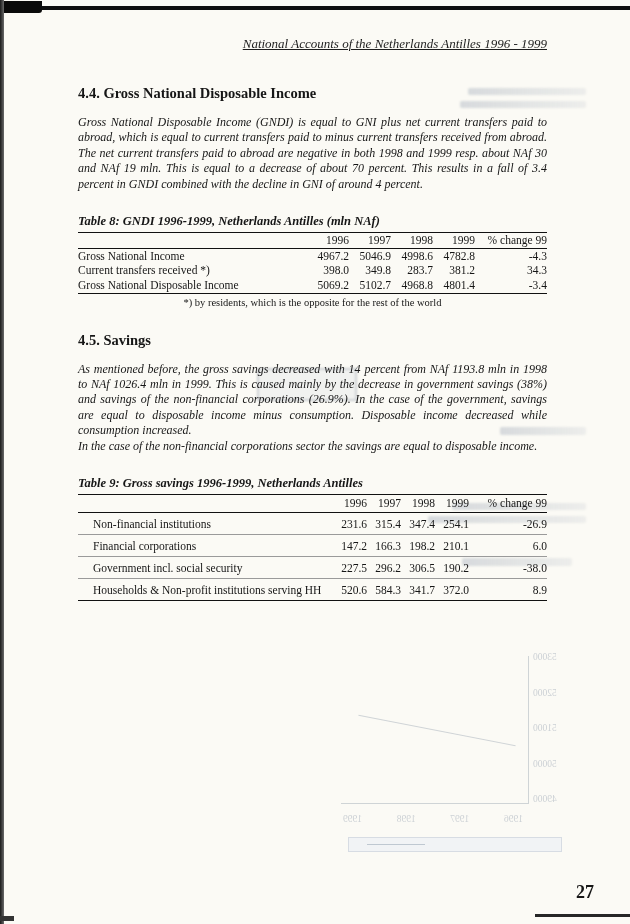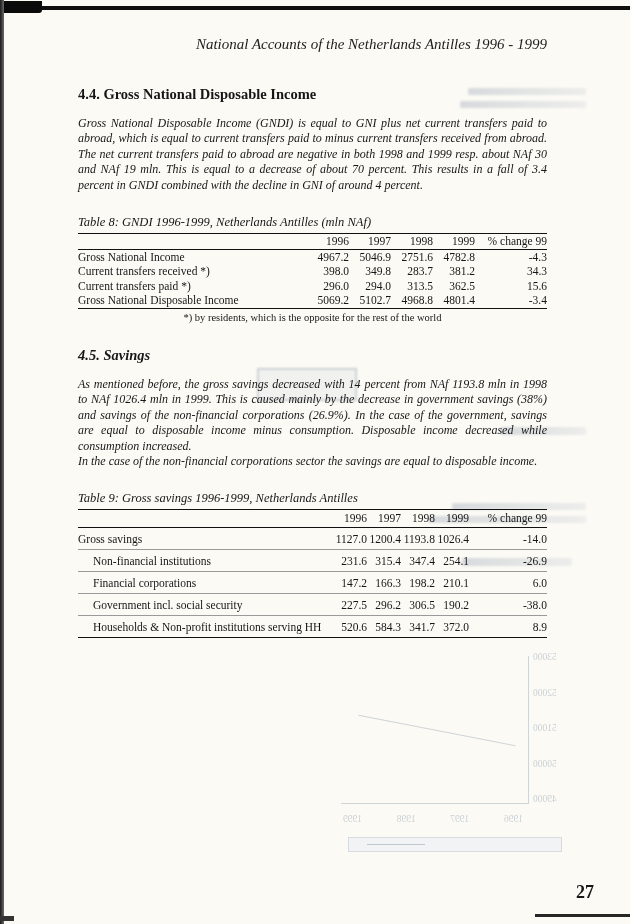--- a/index.html
+++ b/index.html
@@ -18,40 +18,40 @@
   .edge-left { position:absolute; top:0; left:0; width:4px; height:100%;
                background:linear-gradient(to right,#1a1a1a,#6a6a6a); }
   .edge-bottom-right { position:absolute; bottom:7px; right:0; width:95px; height:3px; background:#262626; }
   .edge-bottom-left { position:absolute; bottom:3px; left:0; width:14px; height:5px; background:#333; }
 
   
   .content { position:absolute; left:78px; top:0; width:469px; }
 
   .running-header {
     margin-top:36px; text-align:right;
-    font-style:italic; font-size:15px; color:#1d1d1d;
+    font-style:italic; font-size:13px; color:#1d1d1d;text-decoration:underline;
   }
 
   .section-heading {
     font-size:14.5px; font-weight:bold; margin:0;
   }
   .h-44 { margin-top:33px; }
-  .h-45 { margin-top:24px;font-style:italic; }
+  .h-45 { margin-top:24px; }
 
   .body-text {
     margin:13px 0 0 0;
     font-size:12px; line-height:15.4px;
     text-align:justify;
     font-style:italic;
   }
   .body-text.follow { margin-top:0; }
 
   .table-block { margin-top:22px; }
   .table-title {
-    font-size:12.5px; font-weight:normal; font-style:italic;
+    font-size:12.5px; font-weight:bold; font-style:italic;
     margin-bottom:3px;
   }
 
   table { width:100%; border-collapse:collapse; font-size:11.5px; }
   th { font-weight:normal; }
   .num { text-align:right; white-space:nowrap; }
   .lbl { text-align:left; }
 
   
   .t8 { border-top:1.5px solid #111; }
@@ -175,41 +175,33 @@
           <th class="num c-year">1998</th>
           <th class="num c-year">1999</th>
           <th class="num c-chg">% change 99</th>
         </tr>
       </thead>
       <tbody>
         <tr>
           <td class="lbl">Gross National Income</td>
           <td class="num">4967.2</td>
           <td class="num">5046.9</td>
-          <td class="num">2751.6</td>
+          <td class="num">4998.6</td>
           <td class="num">4782.8</td>
           <td class="num">-4.3</td>
         </tr>
         <tr>
           <td class="lbl">Current transfers received *)</td>
           <td class="num">398.0</td>
           <td class="num">349.8</td>
           <td class="num">283.7</td>
           <td class="num">381.2</td>
           <td class="num">34.3</td>
         </tr>
         <tr>
-          <td class="lbl">Current transfers paid *)</td>
-          <td class="num">296.0</td>
-          <td class="num">294.0</td>
-          <td class="num">313.5</td>
-          <td class="num">362.5</td>
-          <td class="num">15.6</td>
-        </tr>
-        <tr>
           <td class="lbl">Gross National Disposable Income</td>
           <td class="num">5069.2</td>
           <td class="num">5102.7</td>
           <td class="num">4968.8</td>
           <td class="num">4801.4</td>
           <td class="num">-3.4</td>
         </tr>
       </tbody>
     </table>
     <div class="footnote">*) by residents, which is the opposite for the rest of the world</div>
@@ -228,28 +220,20 @@
           <th class="lbl"></th>
           <th class="num c-year">1996</th>
           <th class="num c-year">1997</th>
           <th class="num c-year">1998</th>
           <th class="num c-year">1999</th>
           <th class="num c-chg">% change 99</th>
         </tr>
       </thead>
       <tbody>
         <tr>
-          <td class="lbl">Gross savings</td>
-          <td class="num">1127.0</td>
-          <td class="num">1200.4</td>
-          <td class="num">1193.8</td>
-          <td class="num">1026.4</td>
-          <td class="num">-14.0</td>
-        </tr>
-        <tr>
           <td class="lbl indent">Non-financial institutions</td>
           <td class="num">231.6</td>
           <td class="num">315.4</td>
           <td class="num">347.4</td>
           <td class="num">254.1</td>
           <td class="num">-26.9</td>
         </tr>
         <tr>
           <td class="lbl indent">Financial corporations</td>
           <td class="num">147.2</td>

